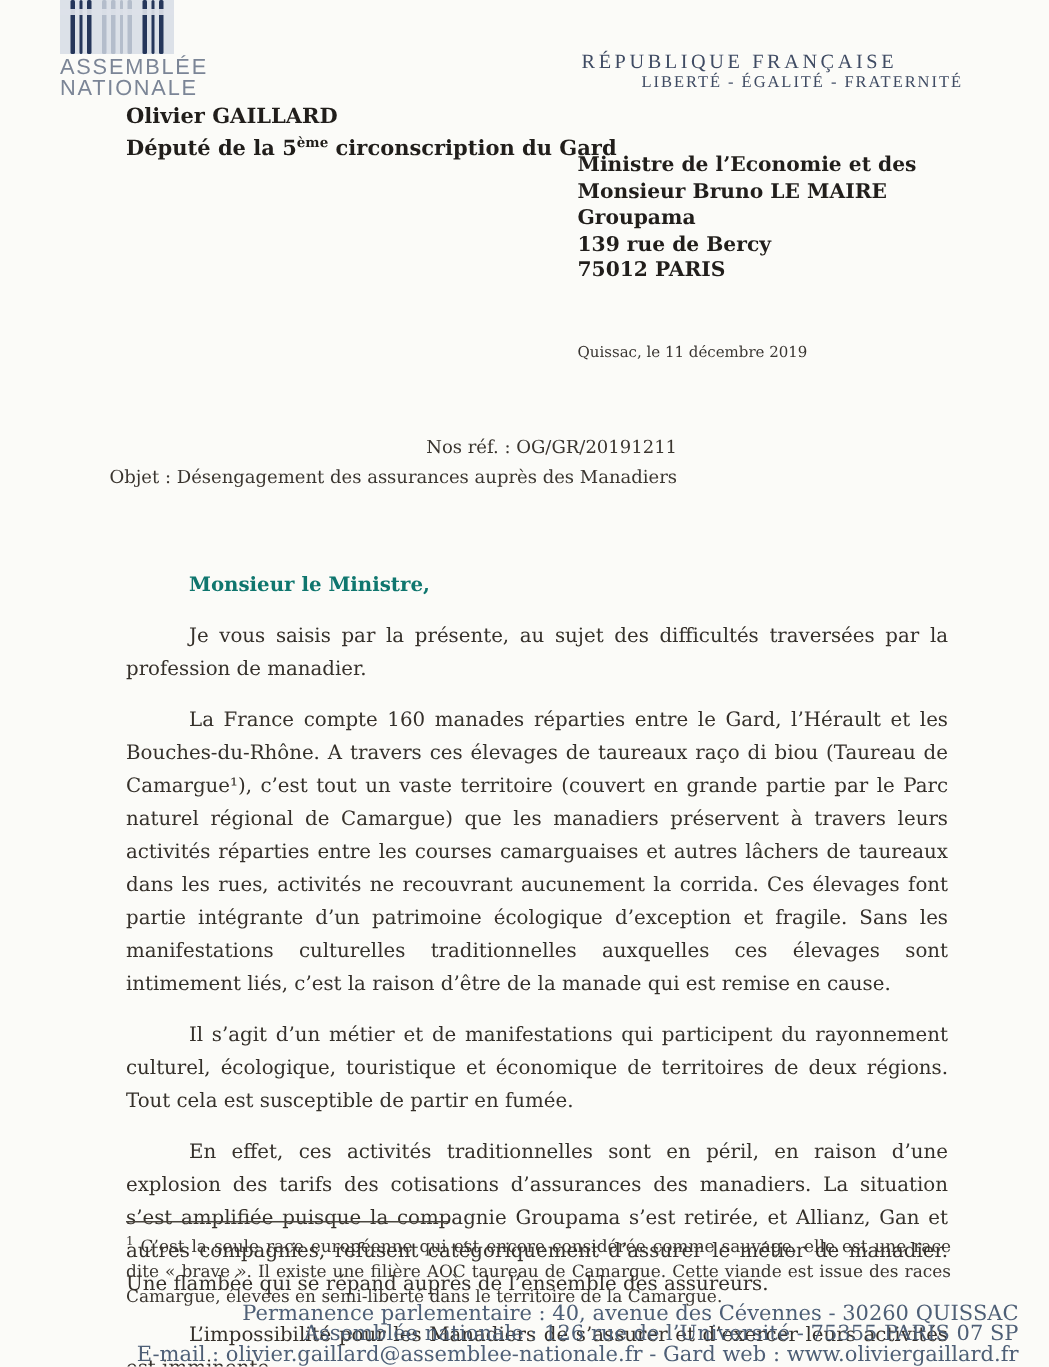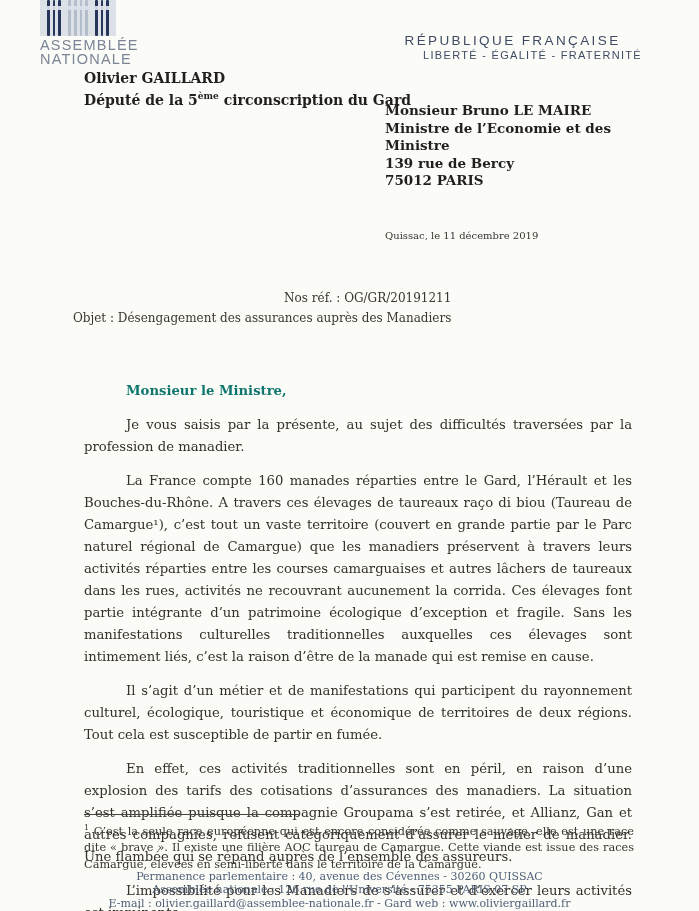--- a/index.html
+++ b/index.html
@@ -29,22 +29,22 @@
     background:rgba(220,225,232,0.92);
   }
   .logo-text {
     margin-top:2px;
     font-family:"Liberation Sans",sans-serif;
     font-size:14.5px; line-height:14px; letter-spacing:1.2px;
     color:#7b8596; font-weight:400;
   }
 
   .republic {
-    position:absolute; right:57px; top:33px; text-align:center;
-    font-family:Liberation Sans, sans-serif; color:#3f4b63;
+    position:absolute; right:57px; top:33px; text-align:left;
+    font-family:Liberation Serif, serif; color:#3f4b63;
   }
   .republic-line1 { font-size:13.5px; letter-spacing:2.4px; line-height:15px; }
   .republic-line2 { font-size:11px; letter-spacing:1.3px; line-height:14px;padding-left:40px; }
 
   
   .sender {
     position:absolute; left:84px; top:70px;
     font-size:14px; font-weight:bold; line-height:17.5px; color:#211e1b;
   }
   .sender sup { font-size:9px; }
@@ -81,22 +81,22 @@
     border-top:1.4px solid #4a463f;
   }
   .footnote {
     position:absolute; left:84px; top:820px; width:550px;
     font-size:11.3px; line-height:16.5px; text-align:justify; color:#3a352f;
   }
   .footnote sup { font-size:8px; }
 
   
   .footer {
-    position:absolute; left:0; right:20px; bottom:1px; text-align:center;
-    font-size:11px; line-height:13.5px; color:#4e5f76;
+    position:absolute; left:0; right:20px; bottom:1px; text-align:right;
+    font-size:14px; line-height:13.5px; color:#4e5f76;
   }
 </style>
 </head>
 <body>
 
 <div class="page">
 
   <div class="logo">
     <div class="logo-mark">
       <div class="bar"></div>
@@ -120,23 +120,23 @@
     <div class="republic-line1">RÉPUBLIQUE FRANÇAISE</div>
     <div class="republic-line2">LIBERTÉ - ÉGALITÉ - FRATERNITÉ</div>
   </div>
 
   <div class="sender">
     <div>Olivier GAILLARD</div>
     <div><span>Député de la 5</span><sup>ème</sup><span> circonscription du Gard</span></div>
   </div>
 
   <div class="recipient">
+    <div>Ministre de l’Economie et des</div>
     <div>Monsieur Bruno LE MAIRE</div>
-    <div>Ministre de l’Economie et des</div>
-    <div>Ministre</div>
+    <div>Groupama</div>
     <div>139 rue de Bercy</div>
     <div>75012 PARIS</div>
   </div>
 
   <div class="dateline">Quissac, le 11 décembre 2019</div>
 
   <div class="refs">
     <div>Nos réf. : OG/GR/20191211</div>
     <div>Objet : Désengagement des assurances auprès des Manadiers</div>
   </div>

